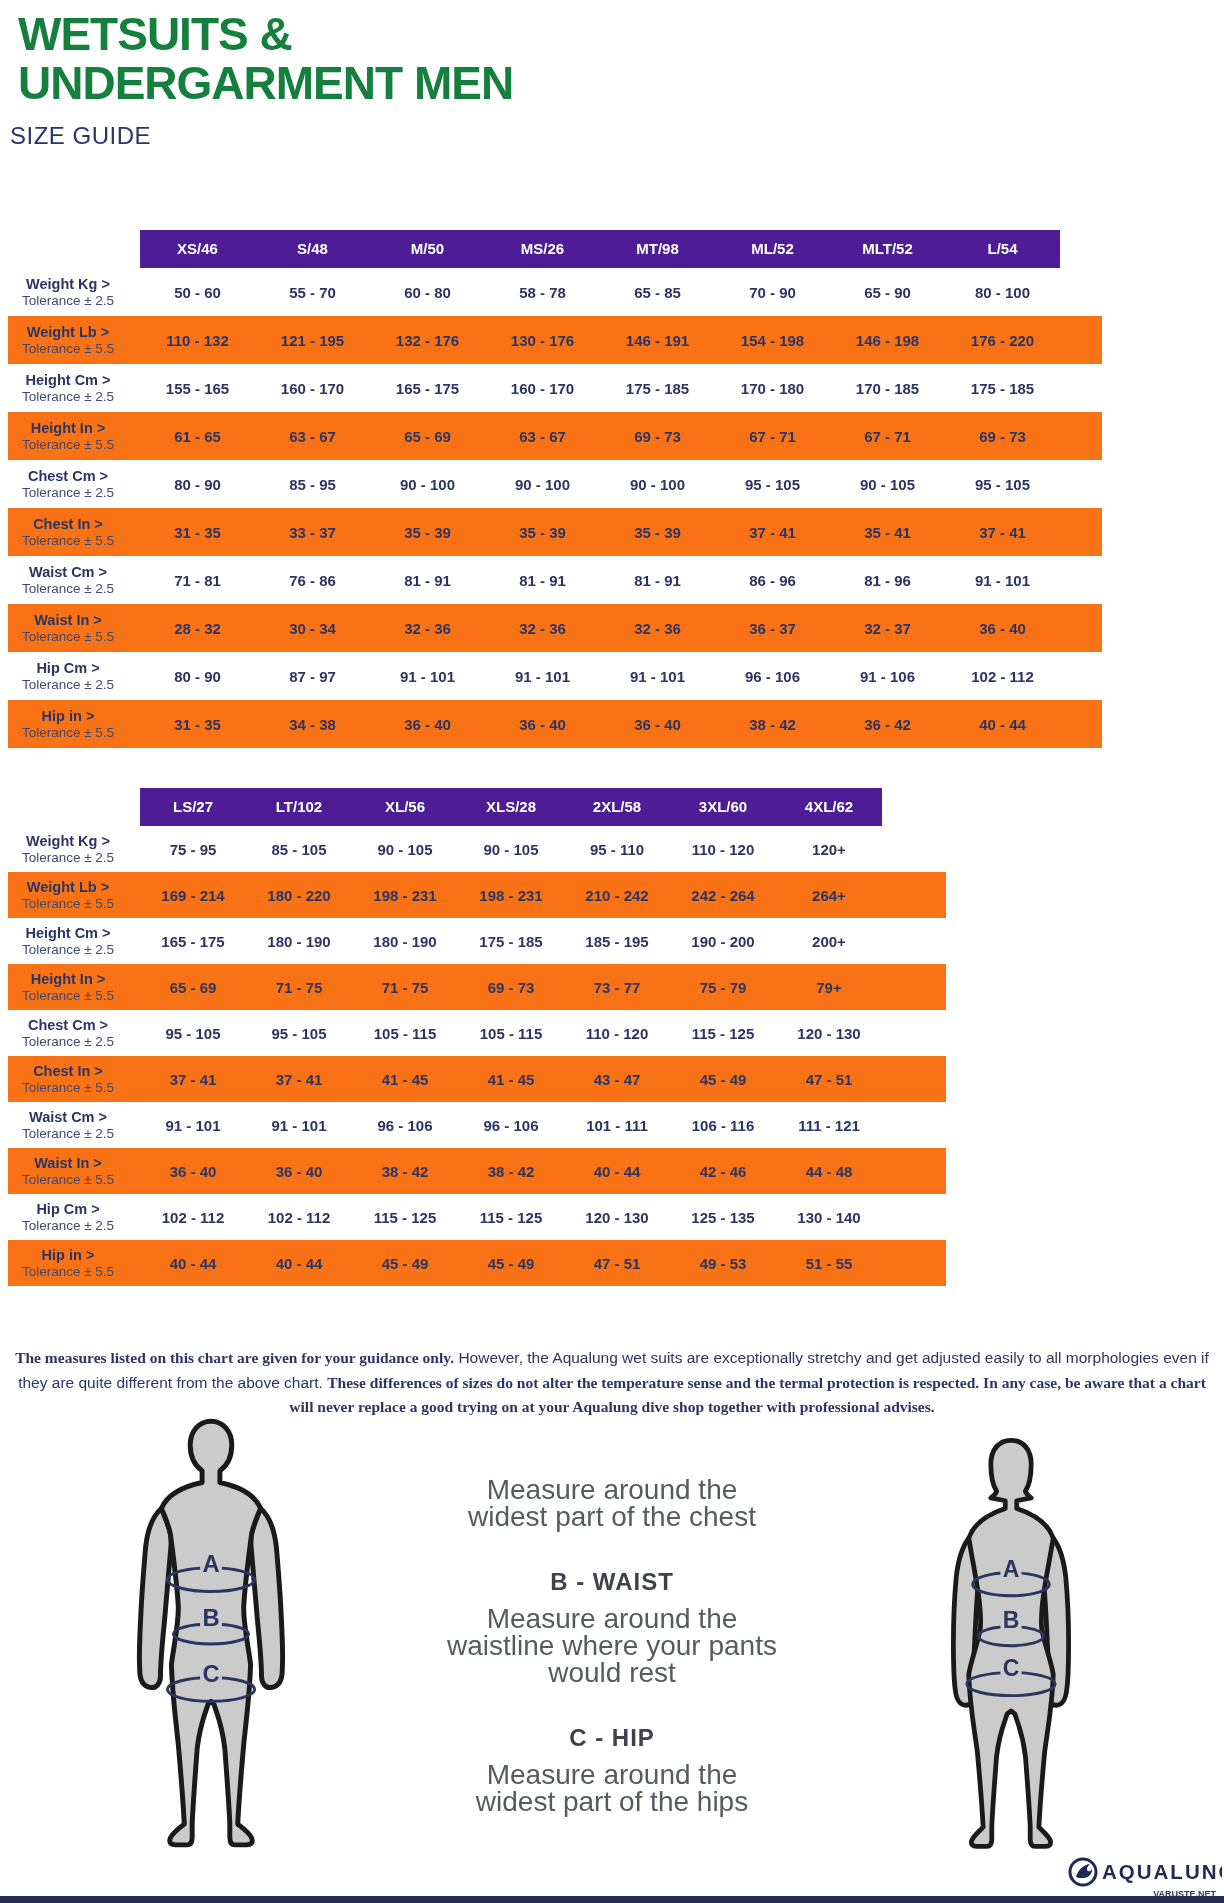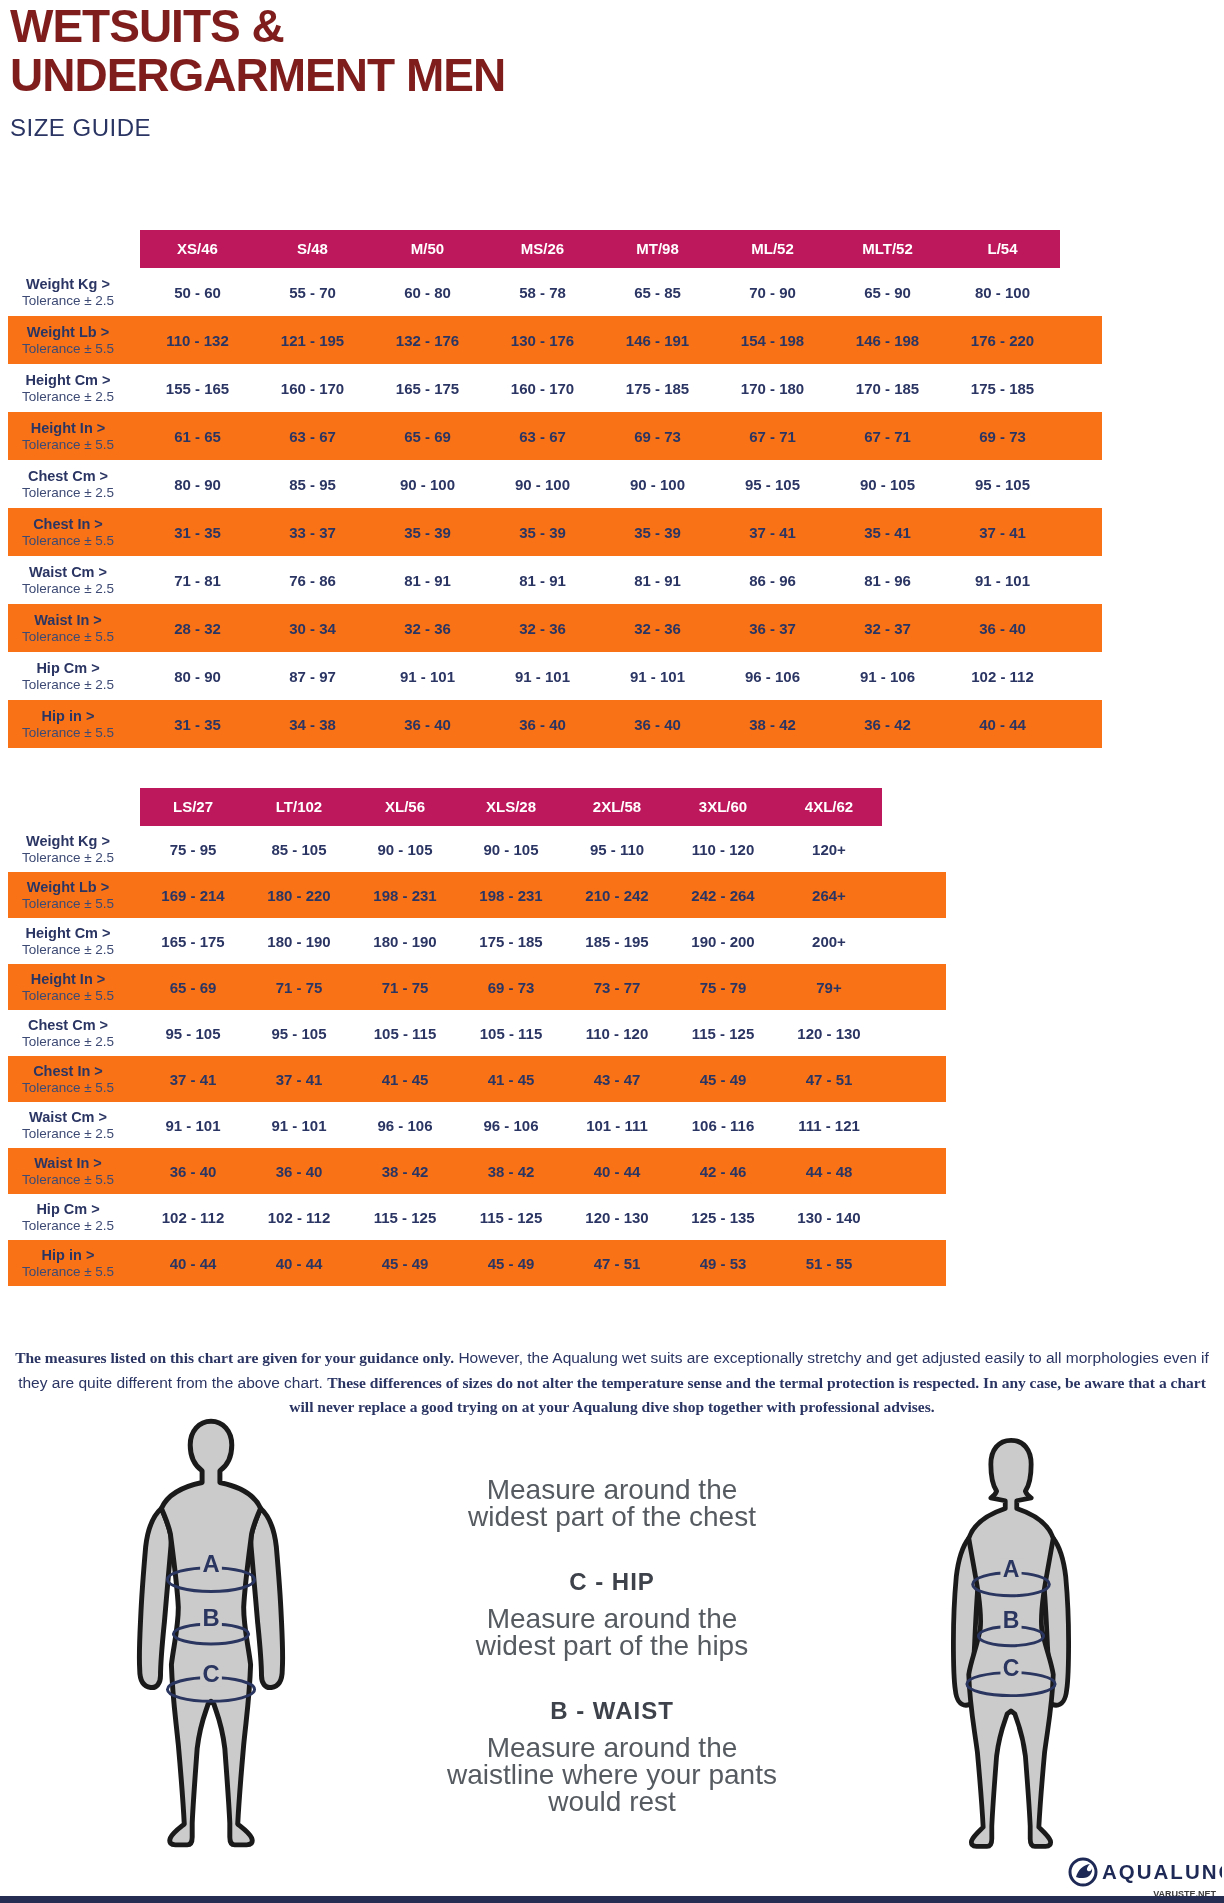--- a/index.html
+++ b/index.html
@@ -4,28 +4,28 @@
 <style>
   * { box-sizing: border-box; }
   html,body { margin:0; padding:0; }
   body {
     width:1224px; height:1903px; position:relative; background:#ffffff;
     font-family:"Liberation Sans", sans-serif; overflow:hidden;
   }
 
   
   .hdr { position:absolute; left:10px; top:2px; }
-  .hdr h1 { margin:0; font-size:46px; line-height:49px; color:#7f1d1d; letter-spacing:-1px; font-weight:700; }
+  .hdr h1 { margin:8px; font-size:46px; line-height:49px; color:#15803d; letter-spacing:-1px; font-weight:700; }
   .hdr .sub { margin-top:14px; font-size:24px; color:#2b3563; font-weight:400; letter-spacing:0.5px; }
 
   
   .size-table { position:absolute; left:8px; }
   #table-0 { top:230px; width:1094px; --colw:115px; }
   #table-1 { top:788px; width:938px;  --colw:106px; }
-  .thead { display:flex; margin-left:132px; background:#be185d; height:38px; width:max-content; }
+  .thead { display:flex; margin-left:132px; background:#4c1d95; height:38px; width:max-content; }
   .hcell { width:var(--colw); color:#ffffff; font-weight:700; font-size:15px; text-align:center; line-height:38px; }
   .trow  { display:flex; align-items:center; }
   #table-0 .trow { height:48px; }
   #table-1 .trow { height:46px; }
   .trow.alt { background:#f97316; }
   .rlabel { width:132px; text-align:center; padding-right:12px; }
   .l1 { font-size:14.5px; font-weight:700; color:#2b3563; }
   .l2 { font-size:13.5px; color:#3d4a74; margin-top:1px; }
   .vcell { width:var(--colw); text-align:center; font-size:15px; font-weight:700; color:#2b3563; }
 
@@ -378,26 +378,26 @@
         <text class="band-letter" x="100" y="212" text-anchor="middle">B</text>
         <text class="band-letter" x="100" y="268" text-anchor="middle">C</text>
       </g>
     </svg>
 
     <div class="mlist" id="measure-list">
         <div class="mblock">
           <div class="mdesc">Measure around the widest part of the chest</div>
         </div>
         <div class="mblock">
+          <div class="mtitle">B - WAIST</div>
+          <div class="mdesc">Measure around the waistline where your pants would rest</div>
+        </div>
+        <div class="mblock">
           <div class="mtitle">C - HIP</div>
           <div class="mdesc">Measure around the widest part of the hips</div>
-        </div>
-        <div class="mblock">
-          <div class="mtitle">B - WAIST</div>
-          <div class="mdesc">Measure around the waistline where your pants would rest</div>
         </div>
       </div>
 
     <svg class="fig-female" width="192" height="422" viewBox="0 0 200 430">
       <g stroke="#1a1a1a" stroke-width="5" fill="#cbcbcb" stroke-linejoin="round">
         <path d="M56,110 C49,119 45,133 43,150 C41,172 40,196 40,218 C40,238 40,255 42,268 C43,278 47,284 53,284 C58,284 61,280 61,272 C60,257 61,240 62,222 C63,200 64,176 66,155 C67,142 67,132 66,125 C63,119 59,114 56,110 Z"></path>
         <path d="M144,110 C151,119 155,133 157,150 C159,172 160,196 160,218 C160,238 160,255 158,268 C157,278 153,284 147,284 C142,284 139,280 139,272 C140,257 139,240 138,222 C137,200 136,176 134,155 C133,142 133,132 134,125 C137,119 141,114 144,110 Z"></path>
         <path d="M100,8 C113,8 121,18 121,33 C121,45 119,55 115,61 C116,64 118,66 121,68 L106,71 L106,79 C124,85 139,95 144,110 C141,128 137,148 134,168 C132,183 131,194 132,204 C135,222 142,238 144,252 C143,284 139,303 135,333 C132,366 130,392 129,411 C133,415 139,420 141,425 C142,429 140,431 136,431 L125,431 C121,431 120,427 120,423 L120,410 C119,388 117,363 115,337 C112,312 106,300 104,293 L100,290 L96,293 C94,300 88,312 85,337 C83,363 81,388 80,410 L80,423 C80,427 79,431 75,431 L64,431 C60,431 58,429 59,425 C61,420 67,415 71,411 C70,392 68,366 65,333 C61,303 57,284 56,252 C58,238 65,222 68,204 C69,194 68,183 66,168 C63,148 59,128 56,110 C61,95 76,85 94,79 L94,71 L79,68 C82,66 84,64 85,61 C81,55 79,45 79,33 C79,18 87,8 100,8 Z"></path>
       </g>
       <g fill="none" stroke="#2a3560" stroke-width="3">

